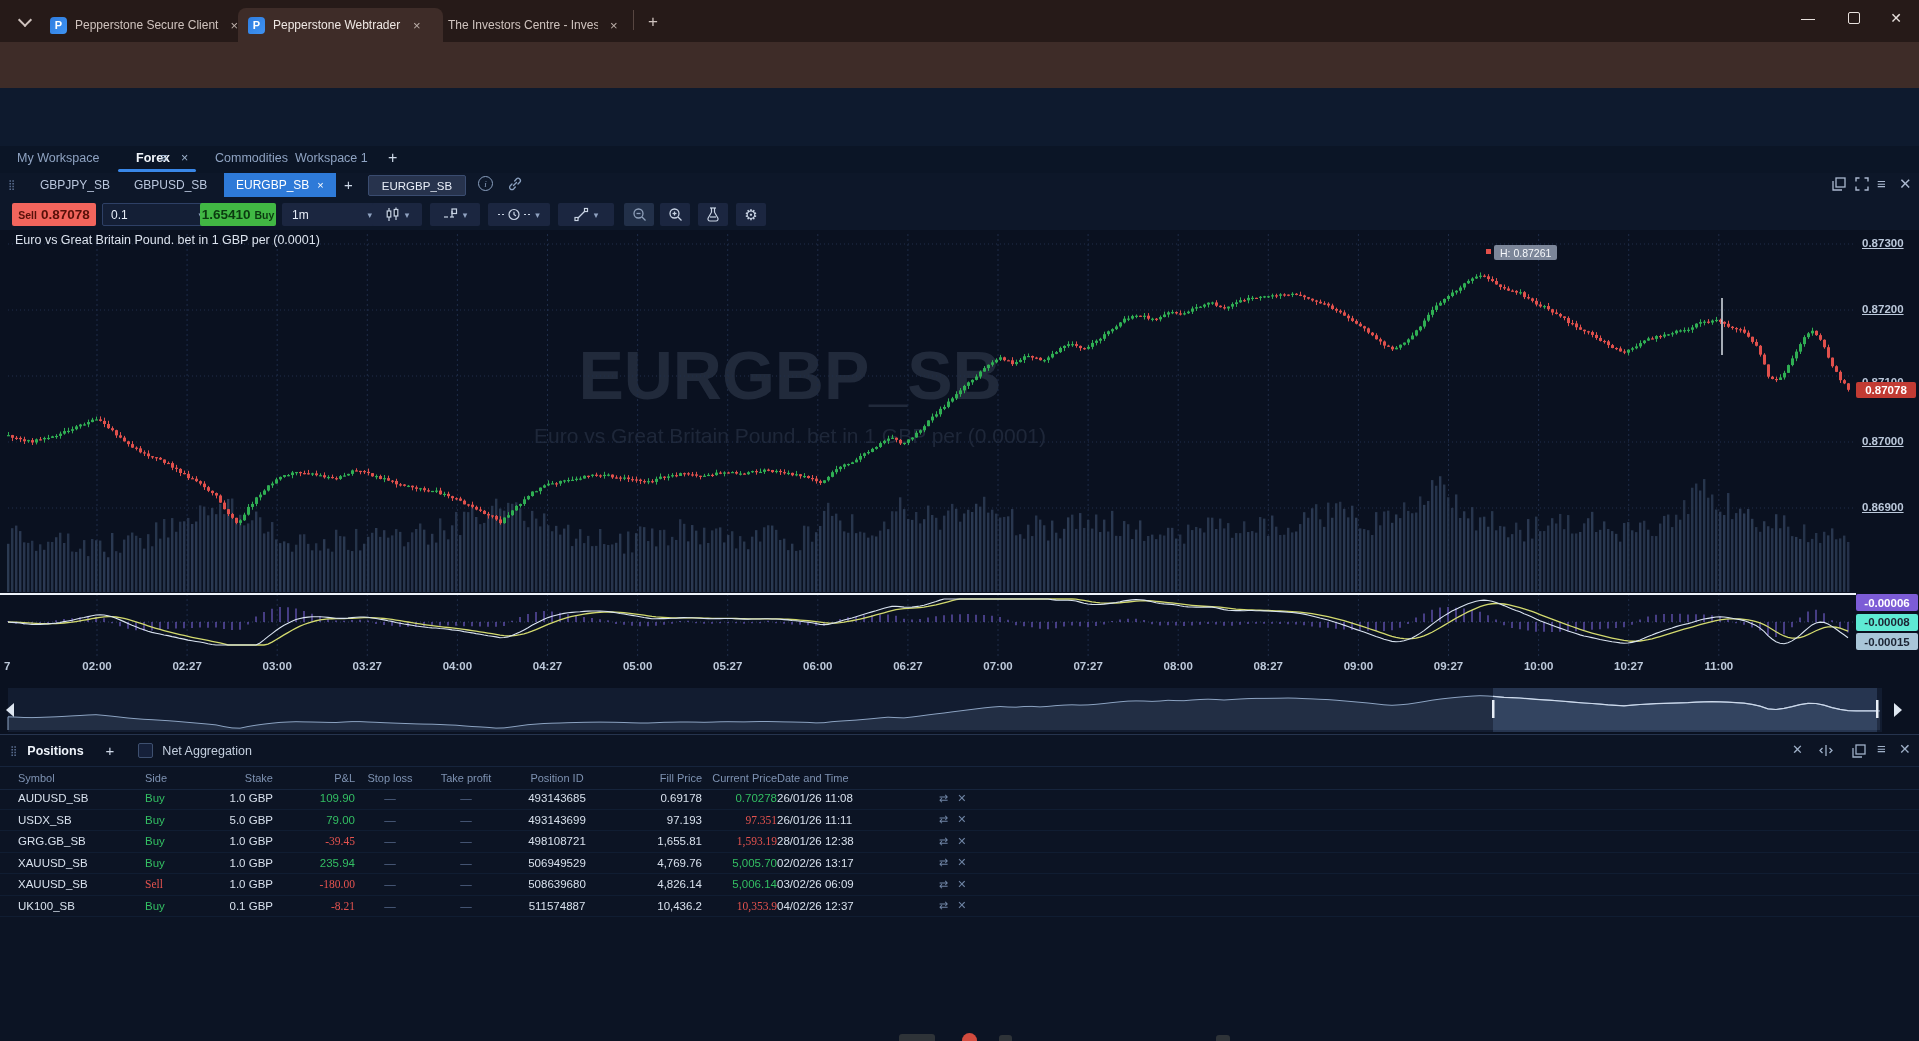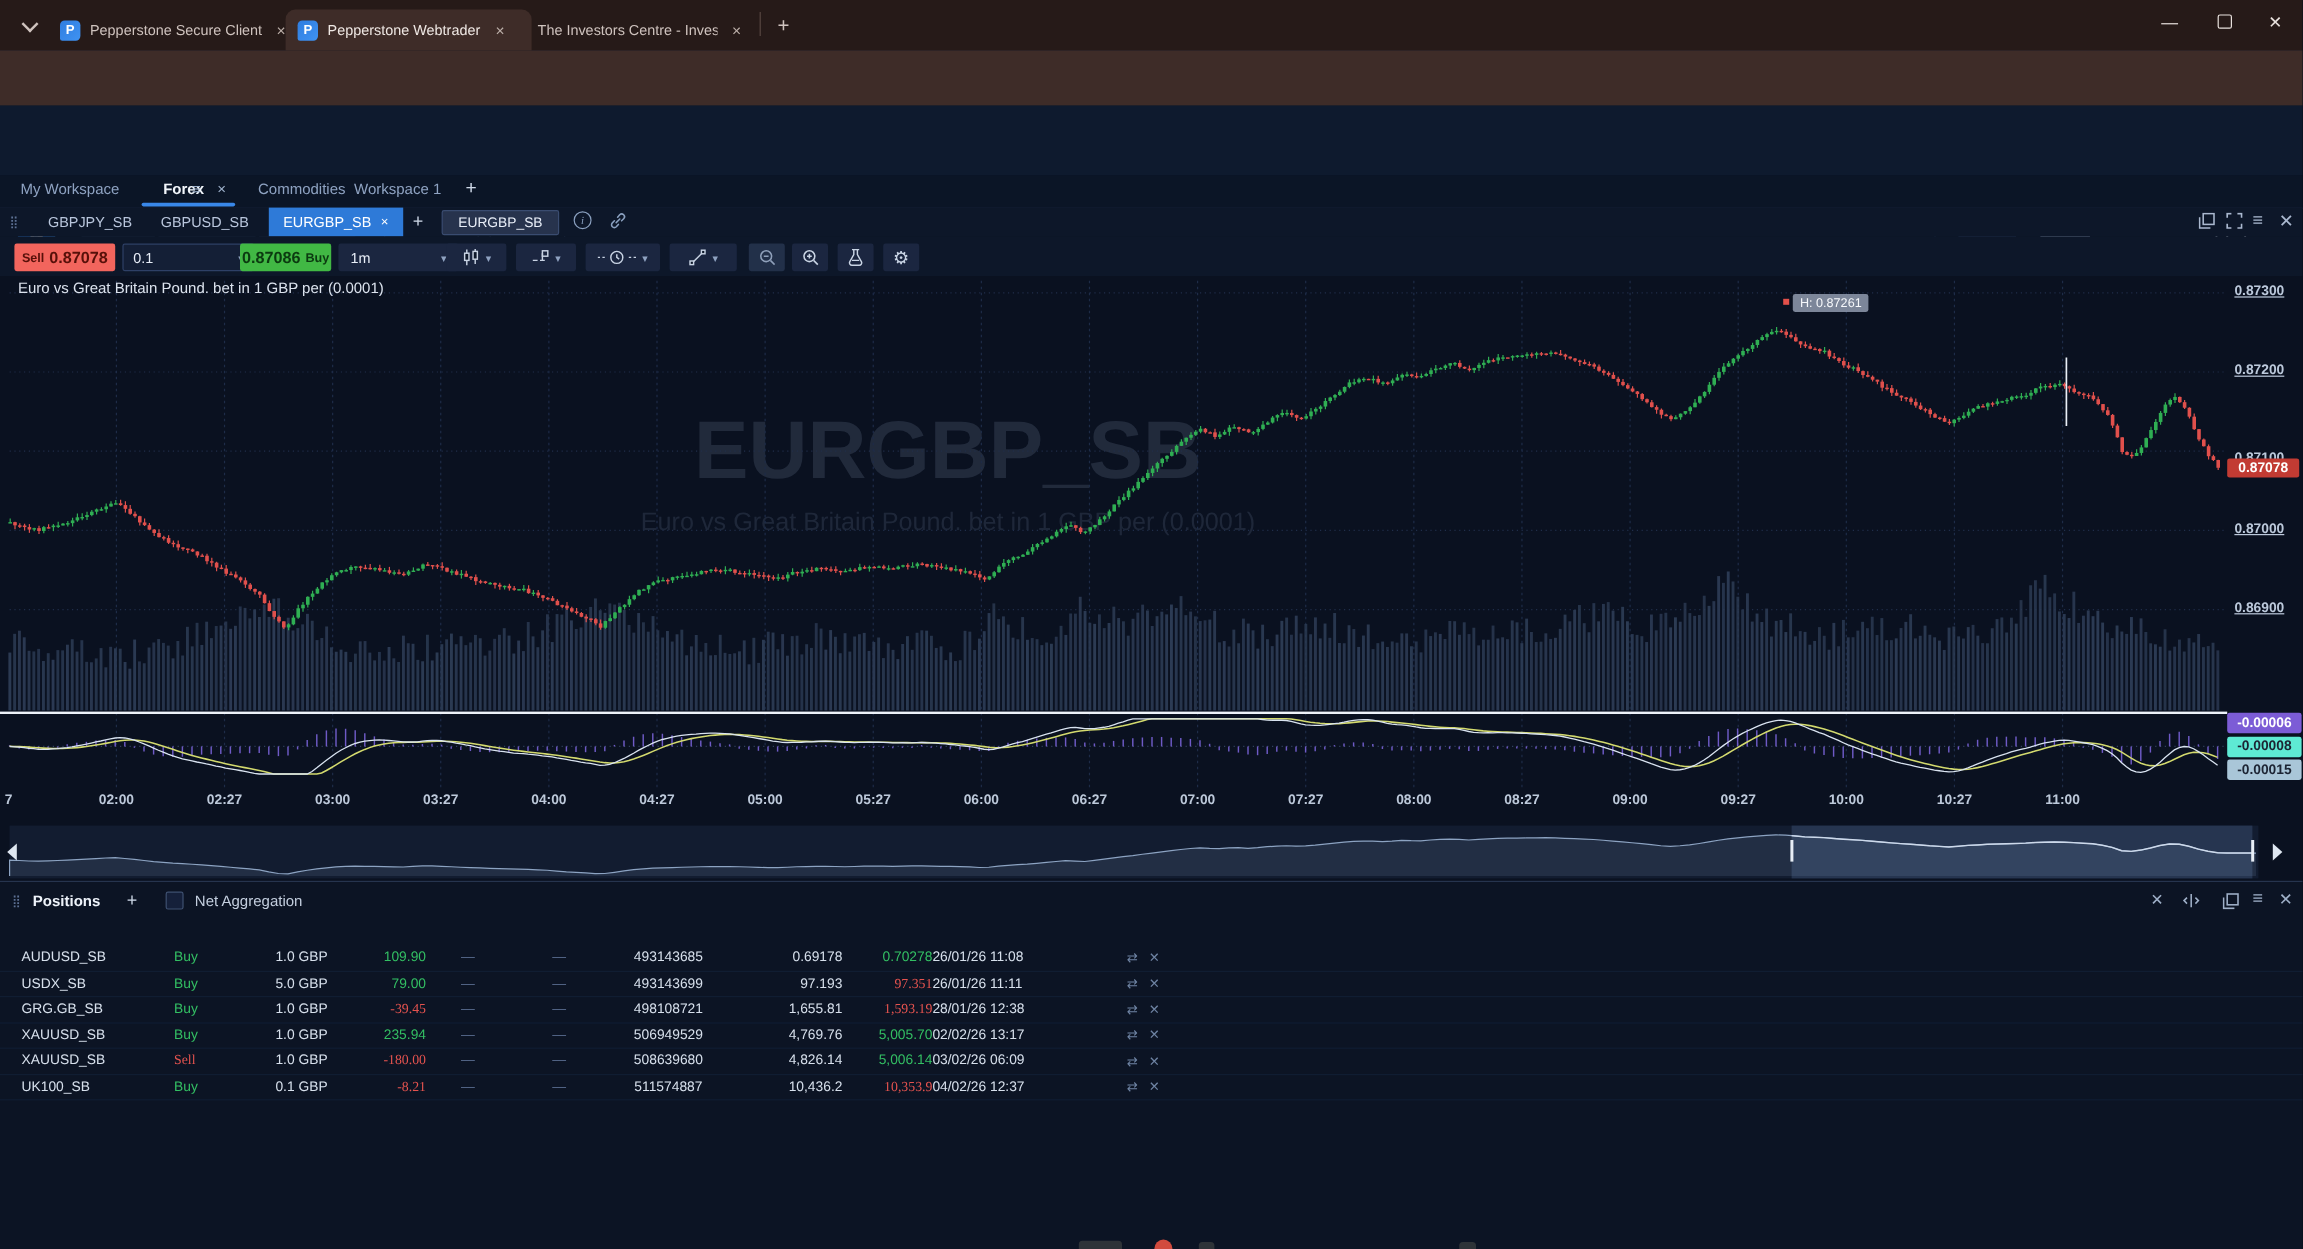--- a/index.html
+++ b/index.html
@@ -290,21 +290,21 @@
   <div class="ttoolbar">
     <div class="sellbtn">
       <span class="sm">Sell</span>
         <span class="lg">0.87078</span>
     </div>
     <div class="stakebox">
       <span>0.1</span>
       <span class="caret">▾</span>
     </div>
     <div class="buybtn">
-      <span class="lg">0.87086</span>
+      <span class="lg">1.65410</span>
         <span class="sm">Buy</span>
     </div>
     <div class="tfbox">
       <span>1m</span>
       <span class="caret">▾</span>
     </div>
     <div class="tbico tbbg" style="left:372px;width:50px;">
       <svg width="15" height="15" viewBox="0 0 15 15">
           <g stroke="#c9d4e4" stroke-width="1.2">
             <line x1="4" y1="1" x2="4" y2="14"></line>
@@ -2098,20 +2098,33 @@
         <svg width="14" height="14" viewBox="0 0 14 14">
             <g stroke="#9fb0c8" stroke-width="1.3" fill="none">
               <rect x="4" y="1" width="9" height="9"></rect>
               <path d="M1 4v9h9"></path>
             </g>
           </svg>
       </span>
       <span class="phico" style="left:1877px;font-size:15px;top:5px;">≡</span>
       <span class="phico" style="left:1899px;font-size:14px;top:6px;">✕</span>
     </div>
+    <div class="pcols grid" id="pcols">
+        <div class="">Symbol</div>
+        <div class="">Side</div>
+        <div class="ar">Stake</div>
+        <div class="ar">P&amp;L</div>
+        <div class="ac">Stop loss</div>
+        <div class="ac">Take profit</div>
+        <div class="ac">Position ID</div>
+        <div class="ar">Fill Price</div>
+        <div class="ar">Current Price</div>
+        <div class="">Date and Time</div>
+        <div></div>
+      </div>
     <div id="pos-rows" style="position:absolute;left:0;top:53px;right:0;">
         <div class="prow grid">
           <div class="">AUDUSD_SB</div>
           <div class="green">Buy</div>
           <div class="ar">1.0 GBP</div>
           <div class="ar green">109.90</div>
           <div class="ac dim">—</div>
           <div class="ac dim">—</div>
           <div class="ac">493143685</div>
           <div class="ar">0.69178</div>

